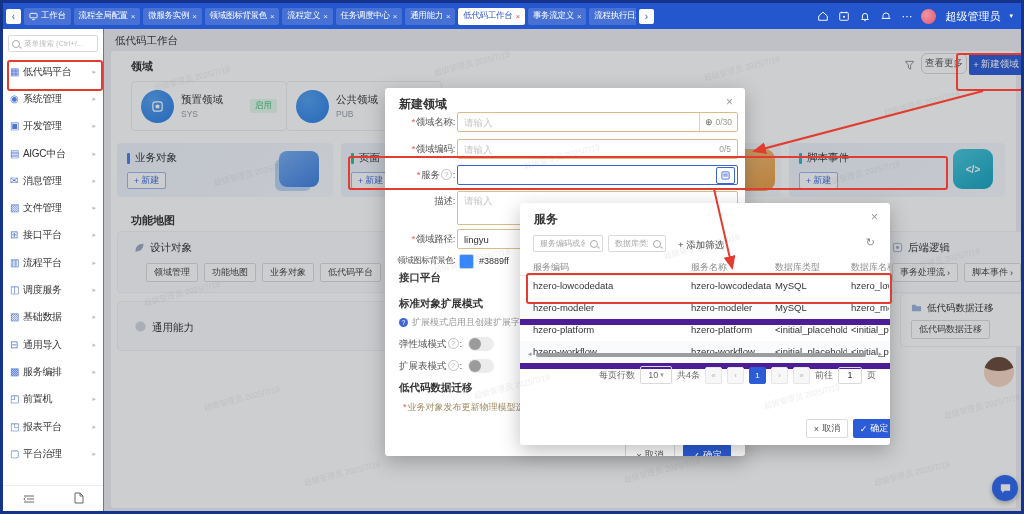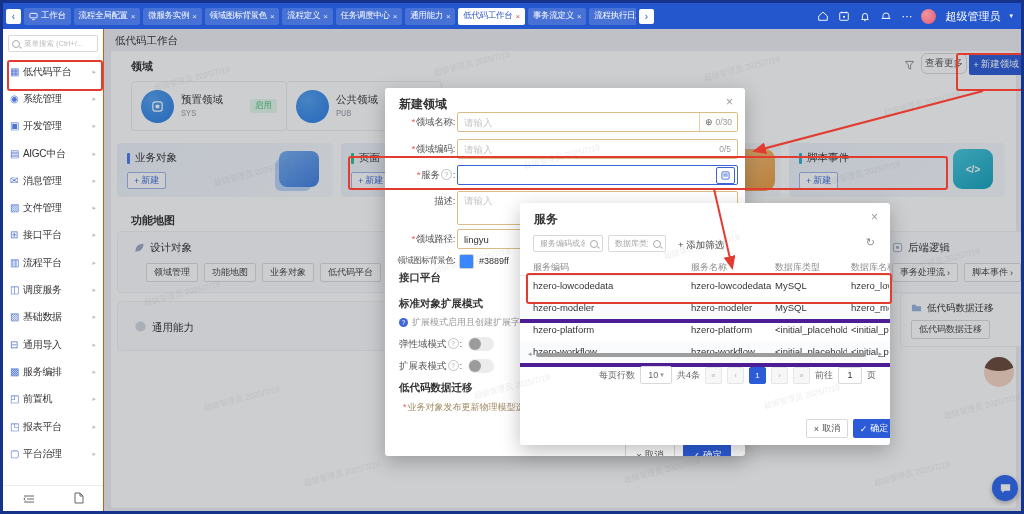--- a/index.html
+++ b/index.html
@@ -49,21 +49,21 @@
   .btn-plain{background:#fff;border:1px solid #d9d9d9;border-radius:6px;color:#555;font-size:9.5px;
              display:flex;align-items:center;justify-content:center;cursor:pointer;box-sizing:border-box;}
   .btn-primary{background:#2b5bd7;border-radius:2px;color:#fff;font-size:9.5px;display:flex;align-items:center;
                justify-content:center;cursor:pointer;gap:2px;box-sizing:border-box;}
   .viewmore{position:absolute;left:818px;top:24px;width:46px;height:21px;}
   .newdomain{position:absolute;left:866px;top:24px;width:54px;height:22px;}
   .dcard{position:absolute;top:52px;height:50px;width:156px;border:1px solid #ededed;border-radius:4px;
          display:flex;align-items:center;padding:0 9px;gap:7px;box-sizing:border-box;background:#fff;}
   .dcircle{width:33px;height:33px;border-radius:50%;background:radial-gradient(circle at 35% 30%,#53a0f0,#2b7de2);
            flex:none;display:flex;align-items:center;justify-content:center;}
-  .dmeta{flex:1;min-width:0;font-family:Liberation Mono, monospace;}
+  .dmeta{flex:1;min-width:0;}
   .dname{font-size:10.5px;color:#333;}
   .dcode{font-size:8.5px;color:#9aa0a8;margin-top:2px;}
   .badge-on{flex:none;background:#e5f9ed;color:#3dbd74;font-size:8.5px;padding:1px 5px;border-radius:2px;}
   .qcard{position:absolute;top:114px;width:216px;height:54px;border-radius:4px;box-sizing:border-box;
          background:linear-gradient(135deg,#eef3fb,#f7fafd);padding:8px 10px;}
   .qtitle{display:flex;align-items:center;gap:5px;font-size:10.5px;color:#333;}
   .qbar{width:3px;height:11px;border-radius:1px;}
   .qnew{display:inline-flex;align-items:center;gap:2px;margin-top:7px;border:1px solid #9db8ea;color:#3a6bd8;
         background:rgba(255,255,255,.85);font-size:9px;padding:1px 6px;border-radius:2px;cursor:pointer;}
   .illu-blue{position:absolute;right:14px;top:8px;width:40px;height:36px;border-radius:8px;
@@ -122,21 +122,21 @@
                justify-content:center;gap:3px;box-sizing:border-box;}
   
   .sv-chip{position:absolute;top:32px;height:17px;border:1px solid #d9d9d9;border-radius:2px;display:flex;
            align-items:center;padding:0 4px;gap:3px;box-sizing:border-box;}
   .sv-chip input{border:none;outline:none;background:transparent;font-size:8px;color:#666;min-width:0;flex:1;}
   .sv-chip input::placeholder{color:#a8a8a8;}
   .sv-add{position:absolute;left:158px;top:36px;font-size:9.5px;color:#444;cursor:pointer;}
   .sv-refresh{position:absolute;right:15px;top:33px;font-size:11px;color:#888;cursor:pointer;}
   .sv-header{position:absolute;left:0;top:56px;width:100%;height:16px;border-bottom:1px solid #ebebeb;font-size:9px;color:#8c8c8c;}
   .sv-col{position:absolute;top:2px;white-space:nowrap;}
-  .sv-row{position:absolute;left:0;width:100%;height:22px;border-bottom:4px solid #4c1d95;font-size:9.5px;color:#333;cursor:pointer;}
+  .sv-row{position:absolute;left:0;width:100%;height:22px;border-bottom:6px solid #4c1d95;font-size:9.5px;color:#333;cursor:pointer;}
   .sv-row.alt{background:#fafbfc;}
   .sv-cell{position:absolute;top:5px;white-space:nowrap;overflow:hidden;}
   .c1{left:13px;width:152px;} .c2{left:171px;width:80px;} .c3{left:255px;width:72px;} .c4{left:331px;width:38px;}
   .sv-scroll{position:absolute;left:0;top:148px;width:100%;height:8px;}
   .sv-thumb{position:absolute;left:16px;top:2px;width:330px;height:4px;border-radius:2px;background:#9d9d9d;cursor:pointer;}
   .sv-sarr{position:absolute;top:-1px;font-size:7px;color:#999;}
   .sv-pag{position:absolute;left:0;top:163px;width:100%;display:flex;align-items:center;justify-content:flex-end;
           gap:5px;padding-right:14px;box-sizing:border-box;font-size:9px;color:#666;}
   .pag-size{width:30px;height:16px;border:1px solid #d9d9d9;border-radius:2px;display:flex;align-items:center;
             justify-content:center;gap:2px;cursor:pointer;}

